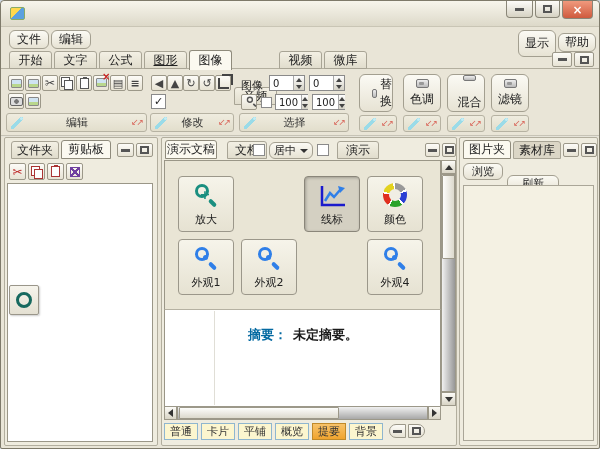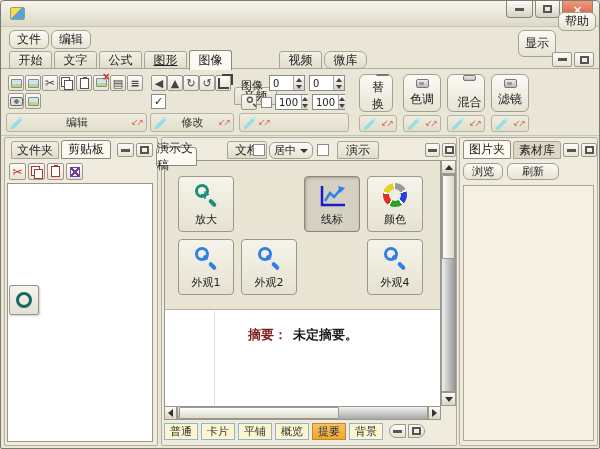--- a/index.html
+++ b/index.html
@@ -78,21 +78,21 @@
   .tri-l{width:0;height:0;border-top:4px solid transparent;border-bottom:4px solid transparent;border-right:5px solid #333;}
   .tri-r{width:0;height:0;border-top:4px solid transparent;border-bottom:4px solid transparent;border-left:5px solid #333;}
   .vtrack{position:absolute;background:linear-gradient(90deg,#f0f0f0,#979797);border:1px solid #9c9889;}
   .htrack{position:absolute;background:linear-gradient(180deg,#f0f0f0,#a8a8a8);border:1px solid #9c9889;}
   .thumb{position:absolute;background:linear-gradient(90deg,#fdfdfb,#dcd9cd);border:1px solid #9c9889;border-radius:1px;}
   .bottab{position:absolute;width:34px;height:17px;display:flex;align-items:center;justify-content:center;font-size:11px;color:#333;background:#fcf6cf;border:1px solid #8fb6cf;}
   .bottab.active{background:linear-gradient(#f8c36a,#f0a42e);border-color:#c08a2a;}
   .circlebtn{position:absolute;left:8px;top:284px;width:30px;height:30px;background:linear-gradient(#f6f4ec,#e4e0d2);border:1px solid #9a968a;border-radius:2px;display:flex;align-items:center;justify-content:center;box-shadow:1px 1px 2px rgba(0,0,0,.2);}
   .circlebtn .ring{width:16px;height:16px;border:3px solid #17695f;border-radius:50%;}
   .summary{position:absolute;left:247px;top:325px;font-size:13px;font-weight:bold;white-space:nowrap;}
-  .summary .lab{color:#7f1d1d;}
+  .summary .lab{color:#0369a1;}
   .summary .txt{color:#1a1a1a;margin-left:6px;}
   .docline{position:absolute;left:213px;top:310px;width:1px;height:94px;background:#e0ded6;}
 </style>
 </head>
 <body>
 
 <div id="win">
 
   <div class="titlebar">
     <span class="appicon"></span>
@@ -103,31 +103,31 @@
   <div class="winbtn" style="left:534px;width:25px;">
       <span class="glyph-box"></span>
     </div>
   <div class="winbtn close" style="left:561px;width:31px;">
       <span>×</span>
     </div>
 
   <div class="btn" style="left:8px;top:29px;width:40px;height:19px;">文件</div>
   <div class="btn" style="left:50px;top:29px;width:40px;height:19px;">编辑</div>
   <div class="btn" style="left:517px;top:29px;width:38px;height:27px;">显示</div>
-  <div class="btn" style="left:557px;top:11px;width:38px;height:19px;">帮助</div>
+  <div class="btn" style="left:557px;top:32px;width:38px;height:19px;">帮助</div>
 
   <div class="tabline"></div>
   <div class="tab" style="left:8px;top:50px;width:43px;height:18px;">开始</div>
   <div class="tab" style="left:53px;top:50px;width:43px;height:18px;">文字</div>
   <div class="tab" style="left:98px;top:50px;width:43px;height:18px;">公式</div>
   <div class="tab" style="left:143px;top:50px;width:43px;height:18px;text-decoration:underline;">图形</div>
   <div class="tab active" style="left:188px;top:49px;width:43px;height:20px;border-bottom:none;">图像</div>
   <div class="tab" style="left:233px;top:50px;width:43px;height:18px;margin-top:36px;">音频</div>
   <div class="tab" style="left:278px;top:50px;width:43px;height:18px;">视频</div>
-  <div class="tab" style="left:323px;top:50px;width:43px;height:18px;border-radius:7px;">微库</div>
+  <div class="tab" style="left:323px;top:50px;width:43px;height:18px;">微库</div>
   <div class="icbtn" style="left:551px;top:51px;width:20px;height:15px;">
       <span class="glyph-min"></span>
     </div>
   <div class="icbtn" style="left:573px;top:51px;width:20px;height:15px;">
       <span class="glyph-box"></span>
     </div>
 
   <div class="icbtn" style="left:7px;top:74px;width:16px;height:16px;">
       <span class="mini-pic"></span>
     </div>
@@ -217,24 +217,25 @@
   </div>
   <div class="spin" style="left:311px;top:93px;width:33px;">
     <span class="val">100</span>
     <span class="arrows">
         <span class="sarr-up"></span>
         <span class="sarr-dn"></span>
       </span>
   </div>
   <div class="gfoot" style="left:238px;top:112px;width:110px;height:19px;">
     <span class="wand"></span>
+    <span class="lbl">选择</span>
     <span class="grp-arrows"></span>
   </div>
 
-  <div class="btn" style="left:358px;top:73px;width:34px;height:38px;flex-direction:column;gap:3px;font-size:12px;padding-left:12px;">
+  <div class="btn" style="left:358px;top:73px;width:34px;height:38px;flex-direction:row;gap:3px;font-size:12px;padding-left:12px;">
     <span class="ic-dev"></span>
     <span>替换</span>
   </div>
   <div class="gfoot" style="left:358px;top:114px;width:38px;height:17px;justify-content:space-between;">
       <span class="wand"></span>
       <span class="grp-arrows"></span>
     </div>
 
   <div class="btn" style="left:402px;top:73px;width:38px;height:38px;flex-direction:column;gap:3px;font-size:12px;">
     <span class="ic-dev"></span>
@@ -291,21 +292,21 @@
     <span>至文档</span>
     <span class="caret"></span>
   </div>
 
   <div class="whitebox" style="left:6px;top:182px;width:146px;height:259px;"></div>
   <div class="circlebtn">
       <span class="ring"></span>
     </div>
 
   <div class="panel" style="left:160px;top:136px;width:296px;height:309px;"></div>
-  <div class="tab active" style="left:155px;top:139px;width:41px;height:19px;margin-top:7px;">演示文稿</div>
+  <div class="tab active" style="left:164px;top:139px;width:52px;height:19px;">演示文稿</div>
   <div class="tab" style="left:226px;top:140px;width:40px;height:18px;">文档</div>
   <div class="chk" style="left:252px;top:143px;width:12px;height:12px;"></div>
   <div class="btn" style="left:268px;top:141px;width:44px;height:17px;font-size:11px;">
     <span>居中</span>
     <span class="caret"></span>
   </div>
   <div class="chk" style="left:316px;top:143px;width:12px;height:12px;"></div>
   <div class="tab" style="left:336px;top:140px;width:42px;height:18px;">演示</div>
   <div class="icbtn" style="left:424px;top:142px;width:15px;height:14px;">
       <span class="glyph-min"></span>
@@ -413,16 +414,16 @@
   <div class="panel" style="left:458px;top:136px;width:139px;height:309px;"></div>
   <div class="tab active" style="left:462px;top:139px;width:48px;height:19px;">图片夹</div>
   <div class="tab dark" style="left:512px;top:140px;width:48px;height:18px;">素材库</div>
   <div class="icbtn" style="left:562px;top:142px;width:16px;height:14px;">
       <span class="glyph-min"></span>
     </div>
   <div class="icbtn" style="left:580px;top:142px;width:16px;height:14px;">
       <span class="glyph-box"></span>
     </div>
   <div class="btn" style="left:462px;top:162px;width:40px;height:17px;font-size:11px;">浏览</div>
-  <div class="btn" style="left:506px;top:162px;width:52px;height:17px;font-size:11px;">刷新</div>
+  <div class="btn" style="left:506px;top:174px;width:52px;height:17px;font-size:11px;">刷新</div>
   <div class="abs" style="left:462px;top:184px;width:131px;height:256px;background:#f4f1e3;border:1px solid #aaa698;"></div>
 
 </div>
 
 </body></html>

